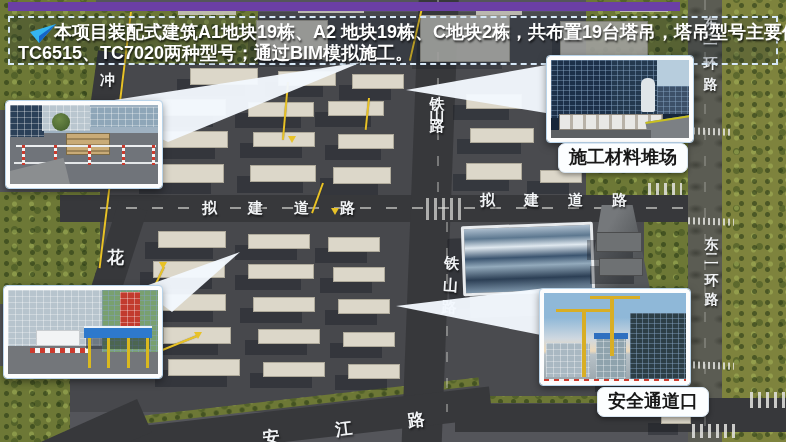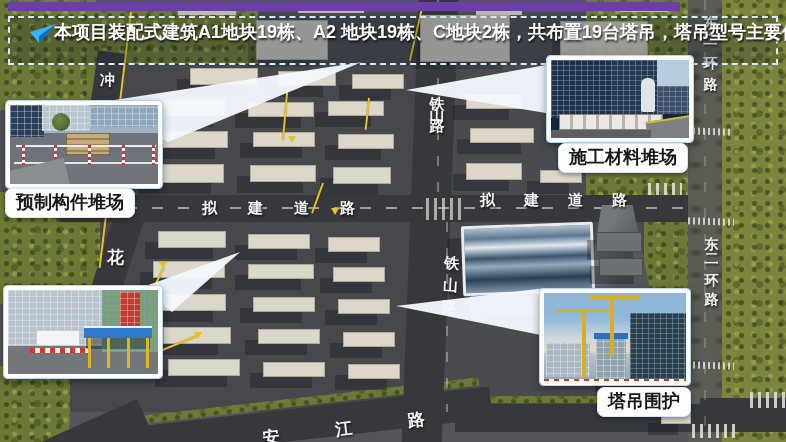--- a/index.html
+++ b/index.html
@@ -204,39 +204,39 @@
     <polygon points="396,306 546,288 546,336" fill="#f2f8fe" opacity="0.96"></polygon>
   </svg>
 
   <div class="purplebar" style="z-index:29;"></div>
   <div class="hdr">
     <svg style="left:20px;top:6px;" width="27" height="20" viewBox="0 0 27 20">
       <polygon points="0,8 26,0 9,19" fill="#35b6f0"></polygon>
       <polygon points="26,0 9,12 9,19" fill="#1565c8"></polygon>
     </svg>
     <div class="t t1">本项目装配式建筑A1地块19栋、A2 地块19栋、C地块2栋，共布置19台塔吊，塔吊型号主要使用</div>
+    <div class="t t2">TC6515、TC7020两种型号；通过BIM模拟施工。</div>
   </div>
 
   <div class="photo" style="left:6px;top:101px;width:156px;height:87px;">
     <div class="s" style="left:0;top:0;width:100%;height:100%;background:linear-gradient(180deg,#9fb2c2 0 36%,#70747a 36%);"></div>
     <div class="s grid-b" style="left:0;top:0;width:34px;height:32px;background-color:#2b4058;"></div>
     <div class="s grid-b" style="left:32px;top:0;width:48px;height:26px;background-color:#b9c6cf;"></div>
     <div class="s" style="left:42px;top:8px;width:18px;height:18px;border-radius:50%;background:radial-gradient(circle at 40% 35%,#6d8a46,#3f5a2b);"></div>
     <div class="s grid-b" style="left:80px;top:2px;width:70px;height:20px;background-color:#8ea6b8;"></div>
     <div class="s" style="left:56px;top:28px;width:44px;height:22px;background:repeating-linear-gradient(180deg,#c9ab77 0 4px,#9d8458 4px 6px);border:1px solid #7c6a45;"></div>
     <div class="s" style="left:6px;top:40px;width:140px;height:2px;background:#eceff1;"></div>
     <div class="s" style="left:4px;top:57px;width:146px;height:2px;background:#e3e6e8;"></div>
     <div class="s post-rw" style="left:12px;top:40px;width:3px;height:20px;"></div>
     <div class="s post-rw" style="left:44px;top:40px;width:3px;height:20px;"></div>
     <div class="s post-rw" style="left:78px;top:40px;width:3px;height:20px;"></div>
     <div class="s post-rw" style="left:112px;top:40px;width:3px;height:20px;"></div>
     <div class="s post-rw" style="left:142px;top:40px;width:3px;height:20px;"></div>
     <div class="s" style="left:-6px;top:60px;width:64px;height:30px;background:#8b8e90;transform:rotate(-14deg);"></div>
   </div>
-  <div class="pill" style="left:5px;top:188px;">预制构件堆场</div>
 
   <div class="photo" style="left:4px;top:286px;width:158px;height:92px;">
     <div class="s" style="left:0;top:0;width:100%;height:100%;background:linear-gradient(180deg,#aab8c2 0 64%,#73767a 64%);"></div>
     <div class="s grid-b" style="left:0;top:0;width:94px;height:56px;background-color:#b7c4cd;"></div>
     <div class="s grid-d" style="left:94px;top:0;width:56px;height:62px;background-color:#79a06f;"></div>
     <div class="s grid-b" style="left:112px;top:2px;width:20px;height:38px;background-color:#c23b2e;"></div>
     <div class="s" style="left:28px;top:40px;width:44px;height:16px;background:#f2f4f5;border:1px solid #c8cccf;"></div>
     <div class="s stripe-rw" style="left:22px;top:58px;width:58px;height:5px;"></div>
     <div class="s" style="left:76px;top:36px;width:68px;height:12px;background:#2e79cc;border-top:2px solid #eaf2fa;"></div>
     <div class="s" style="left:78px;top:48px;width:64px;height:11px;background:rgba(22,32,44,.45);"></div>
@@ -265,15 +265,15 @@
     <div class="s grid-b" style="left:52px;top:42px;width:30px;height:44px;background-color:#8fa3ad;"></div>
     <div class="s" style="left:50px;top:40px;width:34px;height:6px;background:#2e6fc0;"></div>
     <div class="s grid-d" style="left:86px;top:20px;width:58px;height:66px;background-color:#2c3e46;"></div>
     <div class="s" style="left:12px;top:16px;width:54px;height:3px;background:#d8ae25;"></div>
     <div class="s" style="left:38px;top:16px;width:4px;height:68px;background:#d8ae25;"></div>
     <div class="s" style="left:46px;top:3px;width:50px;height:3px;background:#d8ae25;"></div>
     <div class="s" style="left:66px;top:3px;width:4px;height:60px;background:#d8ae25;"></div>
     <div class="s stripe-rw" style="left:0;top:86px;width:150px;height:4px;"></div>
     <div class="s" style="left:0;top:89px;width:150px;height:7px;background:#4e5154;"></div>
   </div>
-  <div class="pill" style="left:597px;top:387px;">塔吊围护</div>
+  <div class="pill" style="left:597px;top:387px;">安全通道口</div>
 
 </div>
 
 </body></html>

